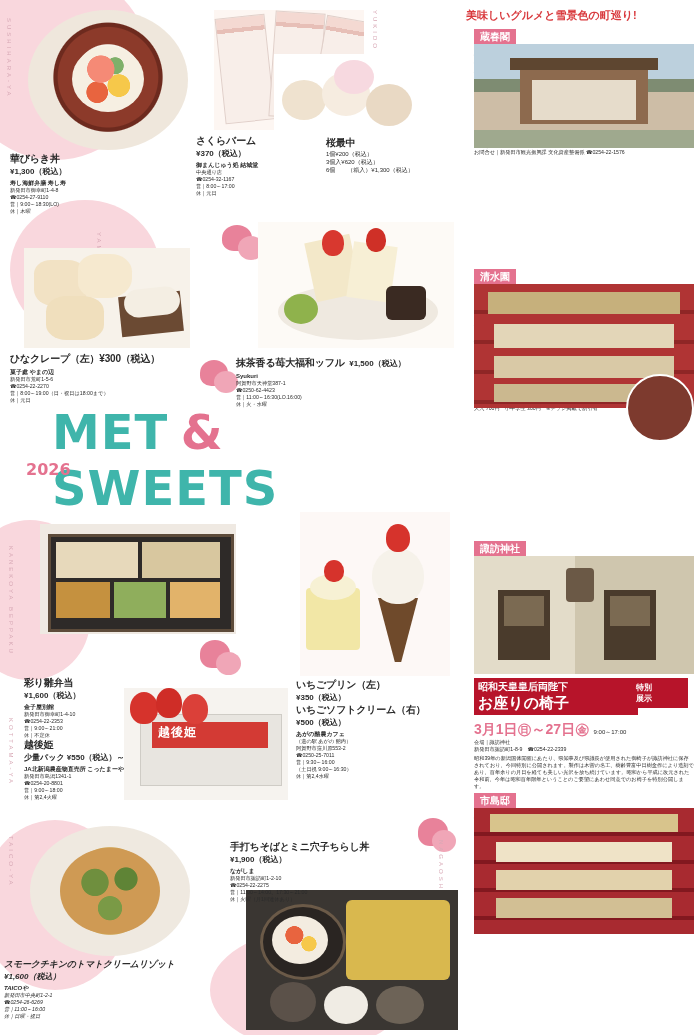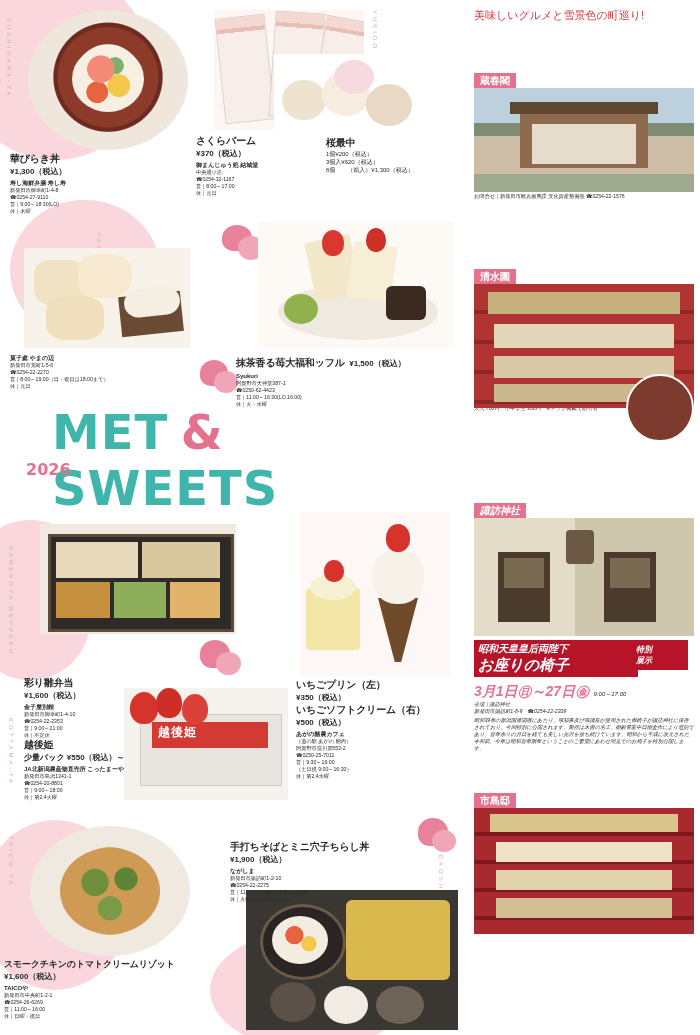--- a/index.html
+++ b/index.html
@@ -144,20 +144,21 @@
     </div>
 
     <div class="photo" style="left:24px;top:248px;width:166px;height:100px;background:#f7f2ea;">
       <div class="abs" style="left:10px;top:12px;width:56px;height:46px;border-radius:30% 40% 45% 35%;background:#f2e2c4;"></div>
       <div class="abs" style="left:54px;top:6px;width:54px;height:44px;border-radius:35% 40% 45% 35%;background:#f6e9cf;"></div>
       <div class="abs" style="left:22px;top:48px;width:58px;height:44px;border-radius:35%;background:#f0dfbd;"></div>
       <div class="abs" style="left:96px;top:46px;width:62px;height:40px;background:#6b4a33;transform:rotate(-6deg);"></div>
       <div class="abs" style="left:100px;top:40px;width:56px;height:28px;border-radius:14px;background:#f4eee3;transform:rotate(-6deg);"></div>
     </div>
     <div class="abs" style="left:10px;top:352px;width:215px;">
+      <div class="name ctr">ひなクレープ（左）¥300（税込）</div>
       <div class="tiny ctr" style="margin-top:2px;font-weight:bold;">菓子處 やまの辺</div>
       <div class="xtiny">新発田市荒町1-5-6</div>
       <div class="xtiny">☎0254-22-2270</div>
       <div class="xtiny">営｜8:00～19:00（日・祝日は18:00まで）</div>
       <div class="xtiny">休｜元日</div>
     </div>
 
     <div class="photo" style="left:258px;top:222px;width:196px;height:126px;background:#fdfaf6;">
       <div class="abs" style="left:20px;top:62px;width:160px;height:56px;border-radius:50%;background:#efe9e0;"></div>
       <div class="abs" style="left:52px;top:16px;width:46px;height:60px;background:#f3e8c9;transform:rotate(-12deg);"></div>
@@ -268,36 +269,36 @@
     </div>
 
     <div class="photo circ" style="left:30px;top:826px;width:160px;height:130px;border-radius:50%;background:
          radial-gradient(circle at 50% 50%, #cfa352 0 42%, #efe9e0 43% 100%);">
       <div class="abs" style="left:30px;top:22px;width:100px;height:86px;border-radius:50%;background:
         radial-gradient(circle at 35% 40%,#6f8f3e 0 16%,transparent 17%),
         radial-gradient(circle at 66% 36%,#5f8436 0 13%,transparent 14%),
         radial-gradient(circle at 50% 70%,#7a9a46 0 15%,transparent 16%),
         #cf9a54;"></div>
     </div>
-    <div class="abs ctr" style="left:4px;top:958px;width:216px;">
+    <div class="abs ctr" style="left:4px;top:958px;width:216px;font-style:italic;">
       <div class="name" style="font-size:9px;">スモークチキンのトマトクリームリゾット</div>
       <div class="price">¥1,600（税込）</div>
       <div class="tiny" style="margin-top:2px;font-weight:bold;">TAICOや</div>
       <div class="xtiny">新発田市中央町1-2-1</div>
       <div class="xtiny">☎0254-26-6269</div>
       <div class="xtiny">営｜11:00～16:00</div>
       <div class="xtiny">休｜日曜・祝日</div>
     </div>
   </div>
 
   <div class="rightcol">
 
-    <div class="abs red" style="left:8px;top:8px;font-size:11px;font-weight:normal;">美味しいグルメと雪景色の町巡り!</div>
-
-    <div class="abs" style="left:8px;top:26px;width:220px;height:230px;margin-top:44px;">
+    <div class="abs red" style="left:0;top:8px;font-size:11px;font-weight:bold;">美味しいグルメと雪景色の町巡り!</div>
+
+    <div class="abs" style="left:8px;top:26px;width:220px;height:230px;">
       <div class="panel-title">蔵春閣</div>
       <div class="rphoto" style="left:0;top:18px;width:220px;height:104px;background:linear-gradient(180deg,#bcd0dd 0 34%,#7e8c72 34% 46%,#cdbda6 46% 100%);">
         <div class="abs" style="left:46px;top:18px;width:128px;height:62px;background:#8d6a4e;"></div>
         <div class="abs" style="left:36px;top:14px;width:148px;height:12px;background:#5e4630;"></div>
         <div class="abs" style="left:58px;top:36px;width:104px;height:40px;background:#e6dccb;"></div>
         <div class="abs" style="left:0;top:86px;width:220px;height:18px;background:#9fa98e;"></div>
       </div>
       <div class="tiny" style="margin-top:6px;font-weight:bold;">特別企画</div>
       <div style="font-size:13px;font-weight:bold;">蔵春閣 享保雛の立雛を展示</div>
       <div style="margin-top:2px;">
@@ -332,21 +333,21 @@
       <div style="margin-top:2px;">
         <span class="pink" style="font-size:14px;font-weight:bold;">3月1日㊐～27日㊎</span>
         <span class="tiny">9:00～17:00（最終入園16:30）</span>
       </div>
       <div class="xtiny">会場｜清水園</div>
       <div class="xtiny">新発田市大栄町7-9-32　☎0254-22-2659</div>
       <div class="xtiny">火曜定休（4、5、10、11月を除く）</div>
       <div class="xtiny">大人 700円　小中学生 300円　※チラシ掲載で割引有</div>
     </div>
 
-    <div class="abs" style="left:8px;top:500px;width:220px;height:252px;font-style:italic;">
+    <div class="abs" style="left:8px;top:538px;width:220px;height:252px;">
       <div class="panel-title">諏訪神社</div>
       <div class="rphoto" style="left:0;top:18px;width:220px;height:118px;background:#ded7c4;">
         <div class="abs" style="left:0;top:0;width:220px;height:118px;background:
           linear-gradient(90deg,#e3dcc9 0 46%,#cfc6ae 46% 100%);"></div>
         <div class="abs" style="left:24px;top:34px;width:52px;height:70px;background:#4a3b2c;"></div>
         <div class="abs" style="left:30px;top:40px;width:40px;height:30px;background:#7b6a52;"></div>
         <div class="abs" style="left:130px;top:34px;width:52px;height:70px;background:#4a3b2c;"></div>
         <div class="abs" style="left:136px;top:40px;width:40px;height:30px;background:#7b6a52;"></div>
         <div class="abs" style="left:92px;top:12px;width:28px;height:34px;background:#6b5946;border-radius:4px;"></div>
       </div>

